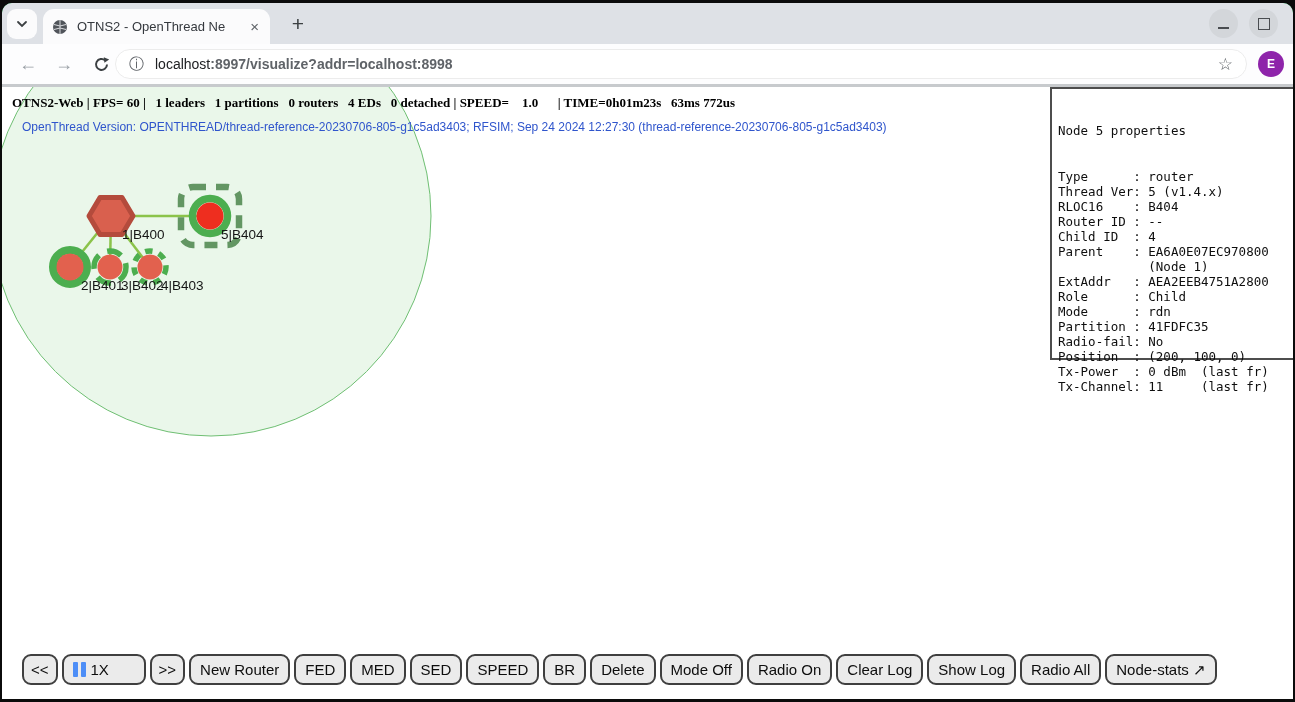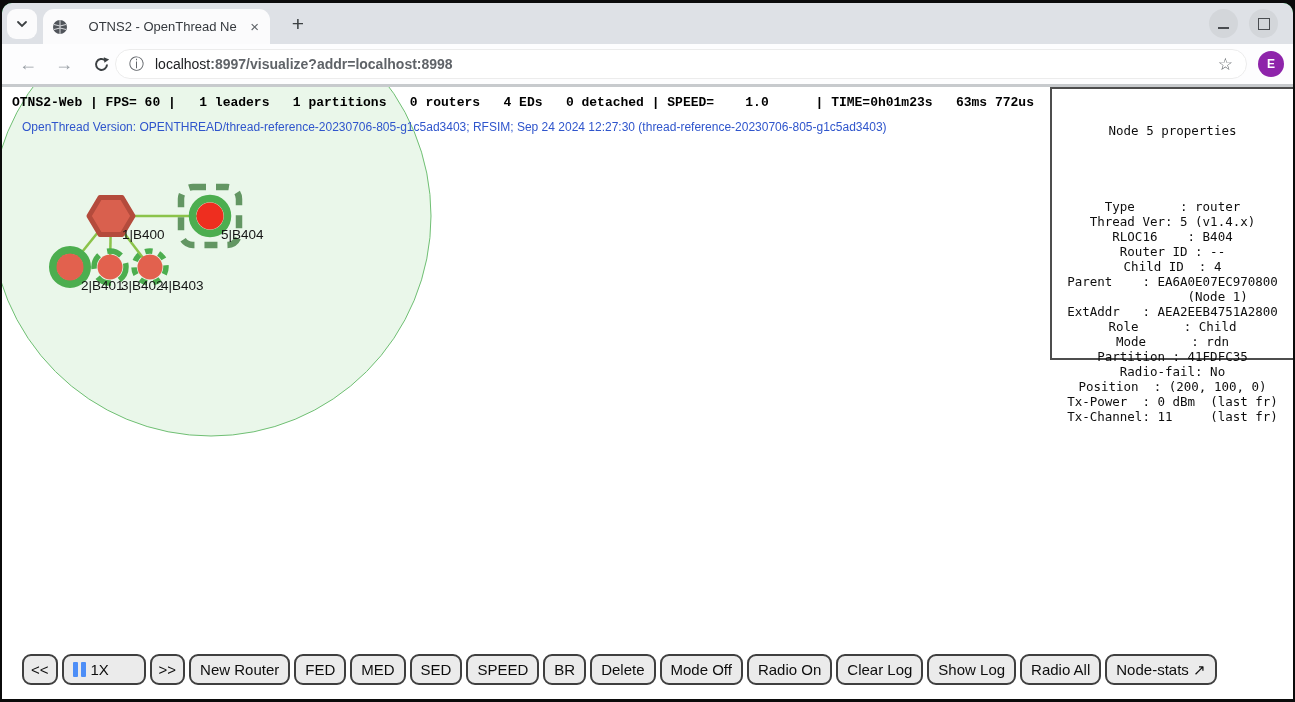--- a/index.html
+++ b/index.html
@@ -2,21 +2,21 @@
 <html style="--radio-range-fill: #eaf7ea; --radio-range-border: #6fbf73; --link-green: #8bc34a; --node-ring-green: #4cae4f; --node-salmon: #e2614e; --node-red: #ee2e1f; --leader-fill: #d9604e; --leader-border: #b44b3c; --selection-green: #639663; --version-blue: #2f55cc; --avatar-purple: #8e24aa; --pause-blue: #4d8ef7;"><head>
 <meta charset="utf-8">
 <style>
   html,body{margin:0;padding:0;}
   body{
     width:1295px;height:702px;background:#0b0b0b;position:relative;
     font-family:"Liberation Sans",sans-serif;overflow:hidden;
   }
   .window{
     position:absolute;left:2px;right:2px;top:3px;bottom:3px;
-    border-radius:10px 10px 0 0;overflow:hidden;background:#22c55e;text-align:center;
+    border-radius:10px 10px 0 0;overflow:hidden;background:#22c55e;
   }
   
   .tabstrip{position:relative;height:41px;background:#dee1e6;}
   .tab-search{
     position:absolute;left:5px;top:6px;width:30px;height:30px;border-radius:9px;
     background:#fbfbfc;display:flex;align-items:center;justify-content:center;
   }
   .tab{
     position:absolute;left:41px;top:6px;width:227px;height:35px;background:#fbfbfc;
     border-radius:11px 11px 0 0;display:flex;align-items:center;padding:0 9px;
@@ -63,34 +63,34 @@
     position:absolute;right:9px;top:7px;width:26px;height:26px;border-radius:50%;
     background:var(--avatar-purple,#8e24aa);color:#fff;font-size:12px;font-weight:bold;
     display:flex;align-items:center;justify-content:center;
   }
   .chrome-sep{height:3px;background:#c7cacd;}
   
   .page{position:relative;background:#ffffff;height:612px;overflow:hidden;}
   .canvas-svg{position:absolute;left:0;top:0;}
   .status-line{
     position:absolute;left:10px;top:8px;z-index:3;
-    font-family:Liberation Mono, monospace;font-weight:bold;font-size:13px;
+    font-family:Liberation Serif, serif;font-weight:bold;font-size:13px;
     color:#000;white-space:pre;
   }
   .version-line{
     position:absolute;left:8px;top:33px;z-index:3;
     font-size:12px;color:var(--version-blue,#2f55cc);white-space:pre;margin-left:12px;
   }
   .props{
     position:absolute;left:1048px;top:0;width:245px;height:273px;z-index:4;
     background:#fff;border:2px solid #4d4d4d;box-sizing:border-box;
     font-family:"DejaVu Sans Mono",monospace;font-size:12.5px;line-height:15px;
     color:#0e0e0e;padding:4px 6px;white-space:pre;
   }
-  .props-title{margin-bottom:31px;}
+  .props-title{margin-bottom:1px;}
   .nlabel{font-family:"Liberation Sans",sans-serif;font-size:13.5px;fill:#151515;}
   
   .actionbar{
     position:absolute;left:20px;bottom:14px;z-index:5;display:flex;gap:4px;
     align-items:center;
   }
   .btn{
     background:#ebebeb;border:2px solid #3f3f3f;border-radius:9px;
     height:31px;box-sizing:border-box;padding:3px 9px;display:flex;
     align-items:center;font-size:15px;color:#0d0d0d;white-space:nowrap;

